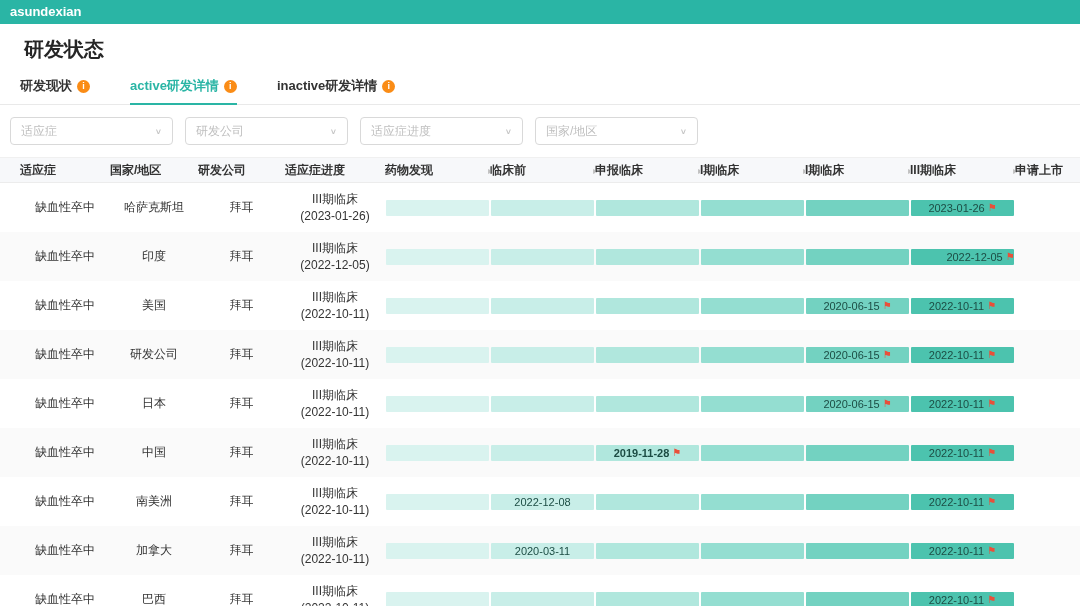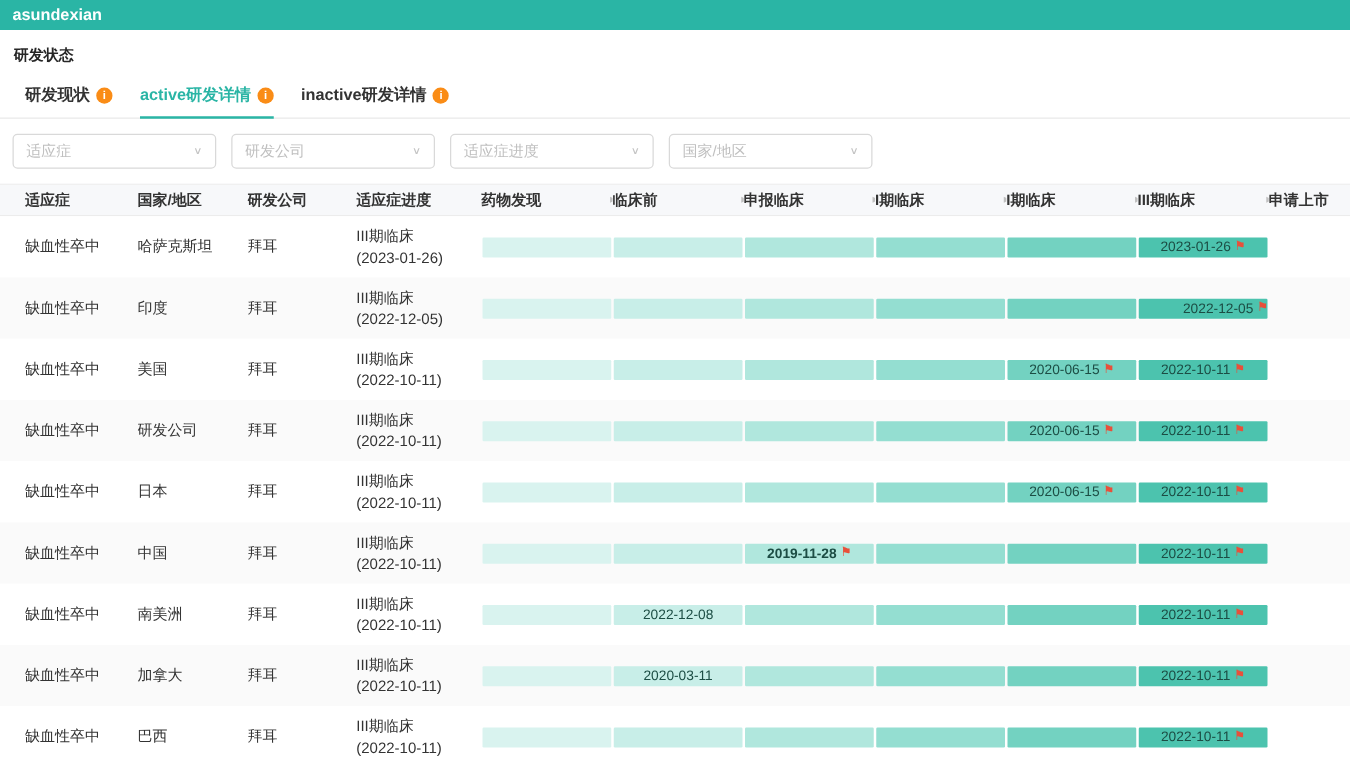--- a/index.html
+++ b/index.html
@@ -2,24 +2,24 @@
 <html style="--accent: #2ab5a5; --flag: #e8503a;"><head>
 <meta charset="utf-8">
 <style>
   * { box-sizing: border-box; margin: 0; padding: 0; }
   html, body { width: 1080px; height: 606px; overflow: hidden; background: #fff;
     font-family: "Liberation Sans", "DejaVu Sans", sans-serif; }
 
   .topbar { height: 24px; background: var(--accent, #2ab5a5); color: #fff;
     font-size: 13px; font-weight: bold; line-height: 24px; padding: 0 10px; }
 
-  .section-title { font-size: 12px; font-weight: bold; color: #262626;
-    padding: 12px 11px 10px; }
-
-  .tabs { display: flex; align-items: flex-end; gap: 22px; padding: 0 20px;
+  .section-title { font-size: 20px; font-weight: bold; color: #262626;
+    padding: 12px 24px 10px; }
+
+  .tabs { display: flex; align-items: flex-end; gap: 40px; padding: 0 20px;
     border-bottom: 1px solid #e9e9e9; height: 32px; }
   .tab { display: flex; align-items: center; gap: 5px; font-size: 13px;
     font-weight: bold; color: #333; padding-bottom: 9px; position: relative; cursor: pointer; }
   .tab.active { color: var(--accent, #2ab5a5); }
   .tab.active::after { content: ""; position: absolute; left: 0; right: 0; bottom: -1px;
     height: 2px; background: var(--accent, #2ab5a5); }
   .info-icon { display: inline-block; width: 13px; height: 13px; border-radius: 50%;
     background: #fa8c16; color: #fff; font-size: 9px; line-height: 13px;
     text-align: center; font-weight: bold; }
 
@@ -34,21 +34,21 @@
     align-items: center; }
 
   .thead { height: 26px; background: #f7f8fa; border-top: 1px solid #f0f0f0;
     border-bottom: 1px solid #ececec; font-size: 12px; font-weight: bold; color: #333; }
   .th { overflow: hidden; white-space: nowrap; }
   .th.first { padding-left: 20px; }
   .th-phase { text-align: left; position: relative; }
   .phase-arrow { position: absolute; right: -3px; top: 50%; transform: translateY(-50%);
     color: #c0c0c0; font-size: 10px; font-weight: normal; }
 
-  .trow { height: 49px; font-size: 12px; color: #333; }
+  .trow { height: 49px; font-size: 12px; color: #333; text-align: center; }
   .trow:nth-child(odd) { background: #fff; }
   .trow:nth-child(even) { background: #fafafa; }
   .cell { white-space: nowrap; overflow: hidden; }
   .cell.first { padding-left: 20px; }
   .cell.progress { line-height: 17px; }
 
   .phase-cell { height: 16px; padding: 0 1px; }
   .seg { height: 16px; border-radius: 1px; display: flex; align-items: center;
     justify-content: center; gap: 3px; font-size: 11px; color: #1c4d44; white-space: nowrap; }
   .flag { color: var(--flag, #e8503a); font-size: 10px; line-height: 1; }

